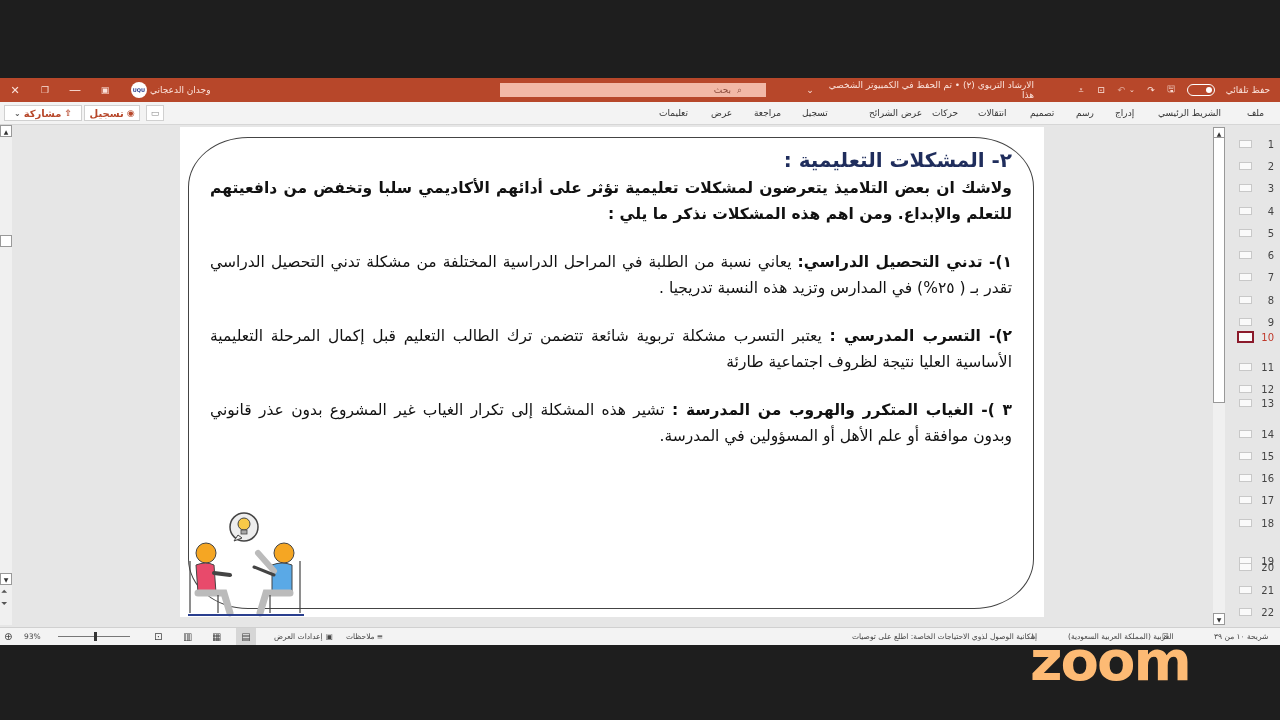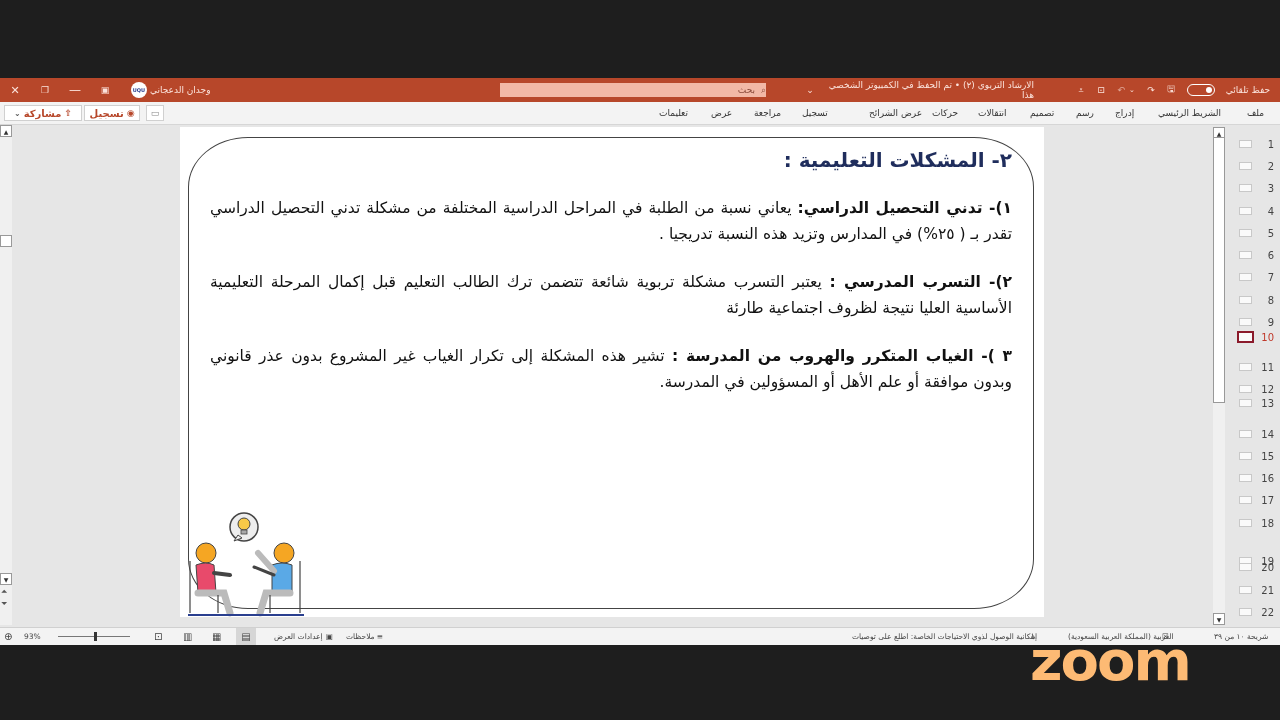--- a/index.html
+++ b/index.html
@@ -1,21 +1,21 @@
 <!DOCTYPE html>
 <html><head>
 <meta charset="utf-8">
 <style>
   html, body { margin:0; padding:0; }
   body { width:1280px; height:720px; background:#1e1e1e; position:relative; overflow:hidden; font-family:"DejaVu Sans", sans-serif; }
   .window { position:absolute; left:0; top:78px; width:1280px; height:566px; background:#e6e6e6; }
   
   .titlebar { position:absolute; left:0; top:0; width:1280px; height:24px; background:#b7472a; color:#fff; font-size:9px; }
   .tb-item { position:absolute; top:0; height:24px; display:flex; align-items:center; justify-content:center; color:#fbe3dc; }
-  .search-box { position:absolute; left:500px; top:5px; width:266px; height:14px; background:#f2b8a6; color:#8a4a3a; font-size:9px; display:flex; align-items:center; justify-content:flex-end; padding-right:0; box-sizing:border-box; gap:6px; }
+  .search-box { position:absolute; left:500px; top:5px; width:266px; height:14px; background:#f2b8a6; color:#8a4a3a; font-size:9px; display:flex; align-items:center; justify-content:flex-end; padding-right:24px; box-sizing:border-box; gap:6px; }
   .avatar { width:16px; height:16px; border-radius:50%; background:#fff; color:#2a3f8f; font-size:5px; font-weight:bold; display:flex; align-items:center; justify-content:center; }
   .toggle { width:26px; height:10px; border:1px solid #fff; border-radius:6px; position:relative; }
   .toggle::after { content:""; position:absolute; right:2px; top:2px; width:6px; height:6px; border-radius:50%; background:#fff; }
   
   .ribbon { position:absolute; left:0; top:24px; width:1280px; height:22px; background:#f3f3f3; border-bottom:1px solid #d6d6d6; font-size:9px; color:#333; }
   .rtab { position:absolute; top:0; height:22px; display:flex; align-items:center; direction:rtl; }
   .rbtn { position:absolute; top:3px; height:16px; background:#fff; border:1px solid #d0d0d0; display:flex; align-items:center; justify-content:center; font-size:10px; font-weight:bold; color:#b7472a; direction:rtl; gap:3px; box-sizing:border-box; }
   
   .lscroll { position:absolute; left:0; top:47px; width:12px; height:500px; background:#f0f0f0; }
   .sbtn { position:absolute; width:10px; height:10px; background:#fff; border:1px solid #999; font-size:6px; display:flex; align-items:center; justify-content:center; color:#333; }
@@ -109,20 +109,21 @@
     <div class="sbtn" style="left:0;top:110px;"></div>
     <div class="sbtn" style="left:0;top:448px;">▼</div>
     <div style="position:absolute;left:1px;top:462px;font-size:8px;color:#555;">⏶</div>
     <div style="position:absolute;left:1px;top:474px;font-size:8px;color:#555;">⏷</div>
   </div>
 
   <div class="slide">
     <div class="frame"></div>
     <div class="slide-text">
       <p class="h2">٢- المشكلات التعليمية :</p>
+      <p class="intro">ولاشك ان بعض التلاميذ يتعرضون لمشكلات تعليمية تؤثر على أدائهم الأكاديمي سلبا وتخفض من دافعيتهم للتعلم والإبداع. ومن اهم هذه المشكلات نذكر ما يلي :</p>
       <p class="item"><b>١)- تدني التحصيل الدراسي:</b><span> يعاني نسبة من الطلبة في المراحل الدراسية المختلفة من مشكلة تدني التحصيل الدراسي تقدر بـ ( ٢٥%) في المدارس وتزيد هذه النسبة تدريجيا .</span></p>
       <p class="item"><b>٢)- التسرب المدرسي :</b><span> يعتبر التسرب مشكلة تربوية شائعة تتضمن ترك الطالب التعليم قبل إكمال المرحلة التعليمية الأساسية العليا نتيجة لظروف اجتماعية طارئة</span></p>
       <p class="item"><b>٣ )- الغياب المتكرر والهروب من المدرسة :</b><span> تشير هذه المشكلة إلى تكرار الغياب غير المشروع بدون عذر قانوني وبدون موافقة أو علم الأهل أو المسؤولين في المدرسة.</span></p>
     </div>
 
     <svg class="illus" viewBox="0 0 122 112">
       <circle cx="60" cy="22" r="14" fill="#eee" stroke="#444" stroke-width="1.5"></circle>
       <path d="M54 30 L50 36 L58 33 Z" fill="#eee" stroke="#444"></path>
       <circle cx="60" cy="19" r="6" fill="#f7c948" stroke="#444"></circle>
       <rect x="57" y="25" width="6" height="4" fill="#aaa" stroke="#444" stroke-width=".8"></rect>

